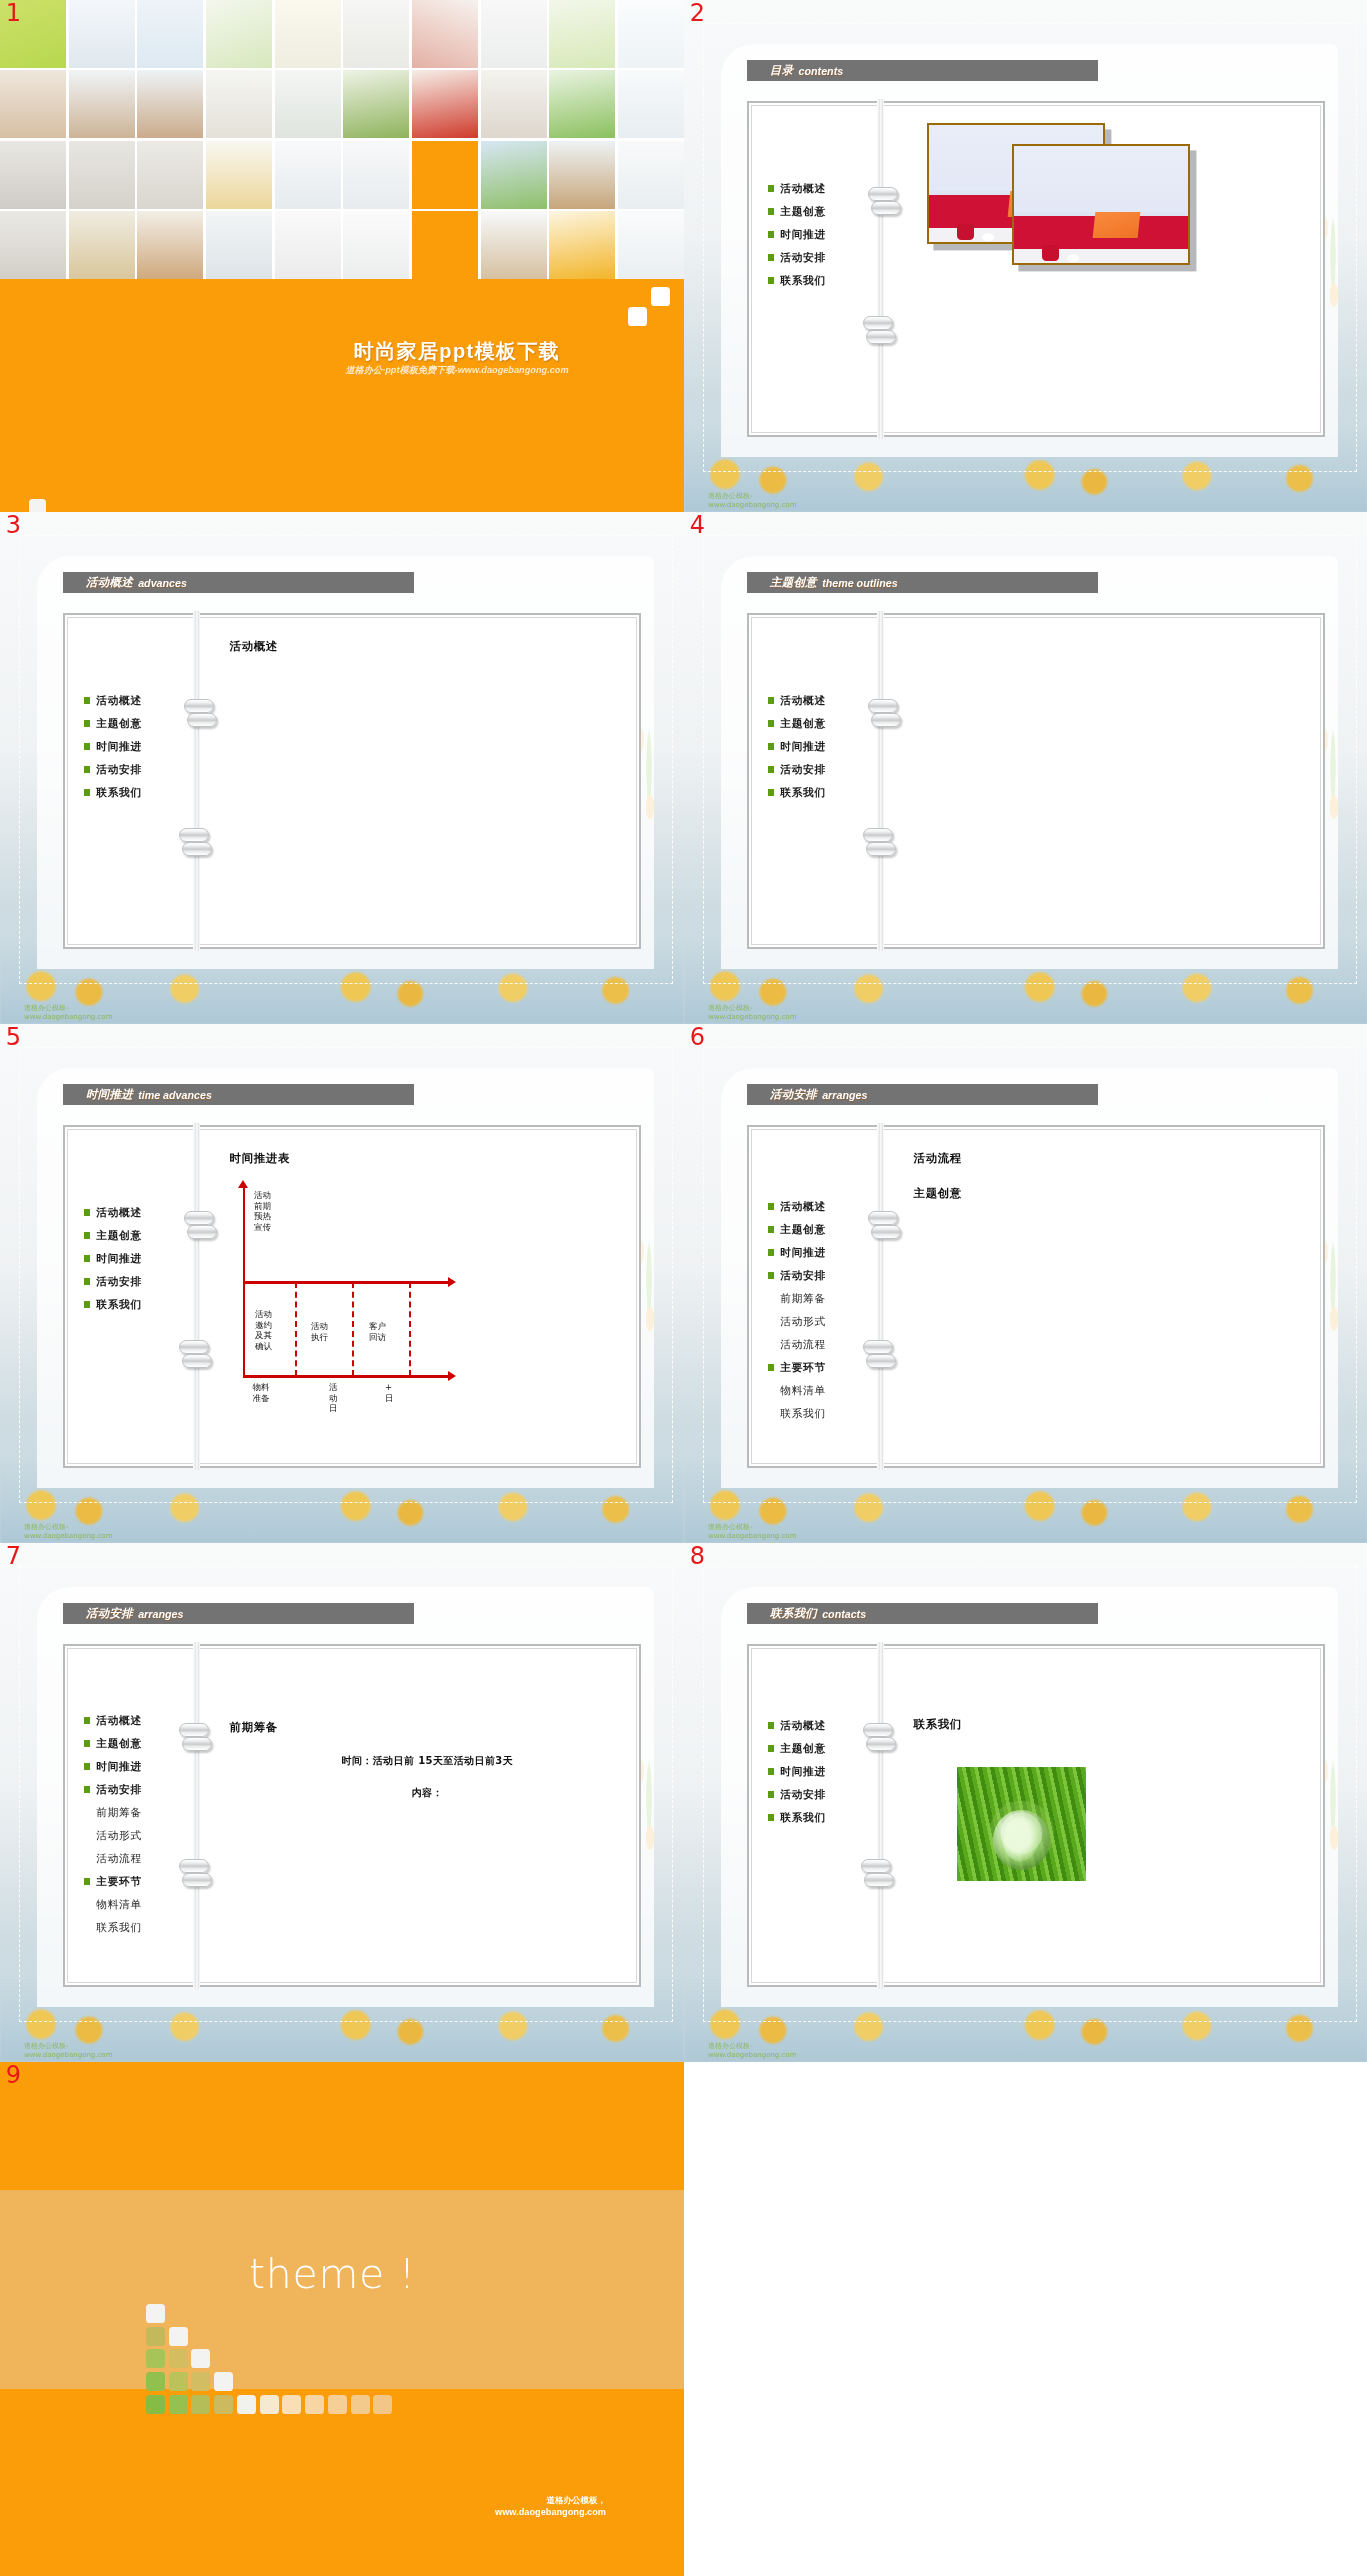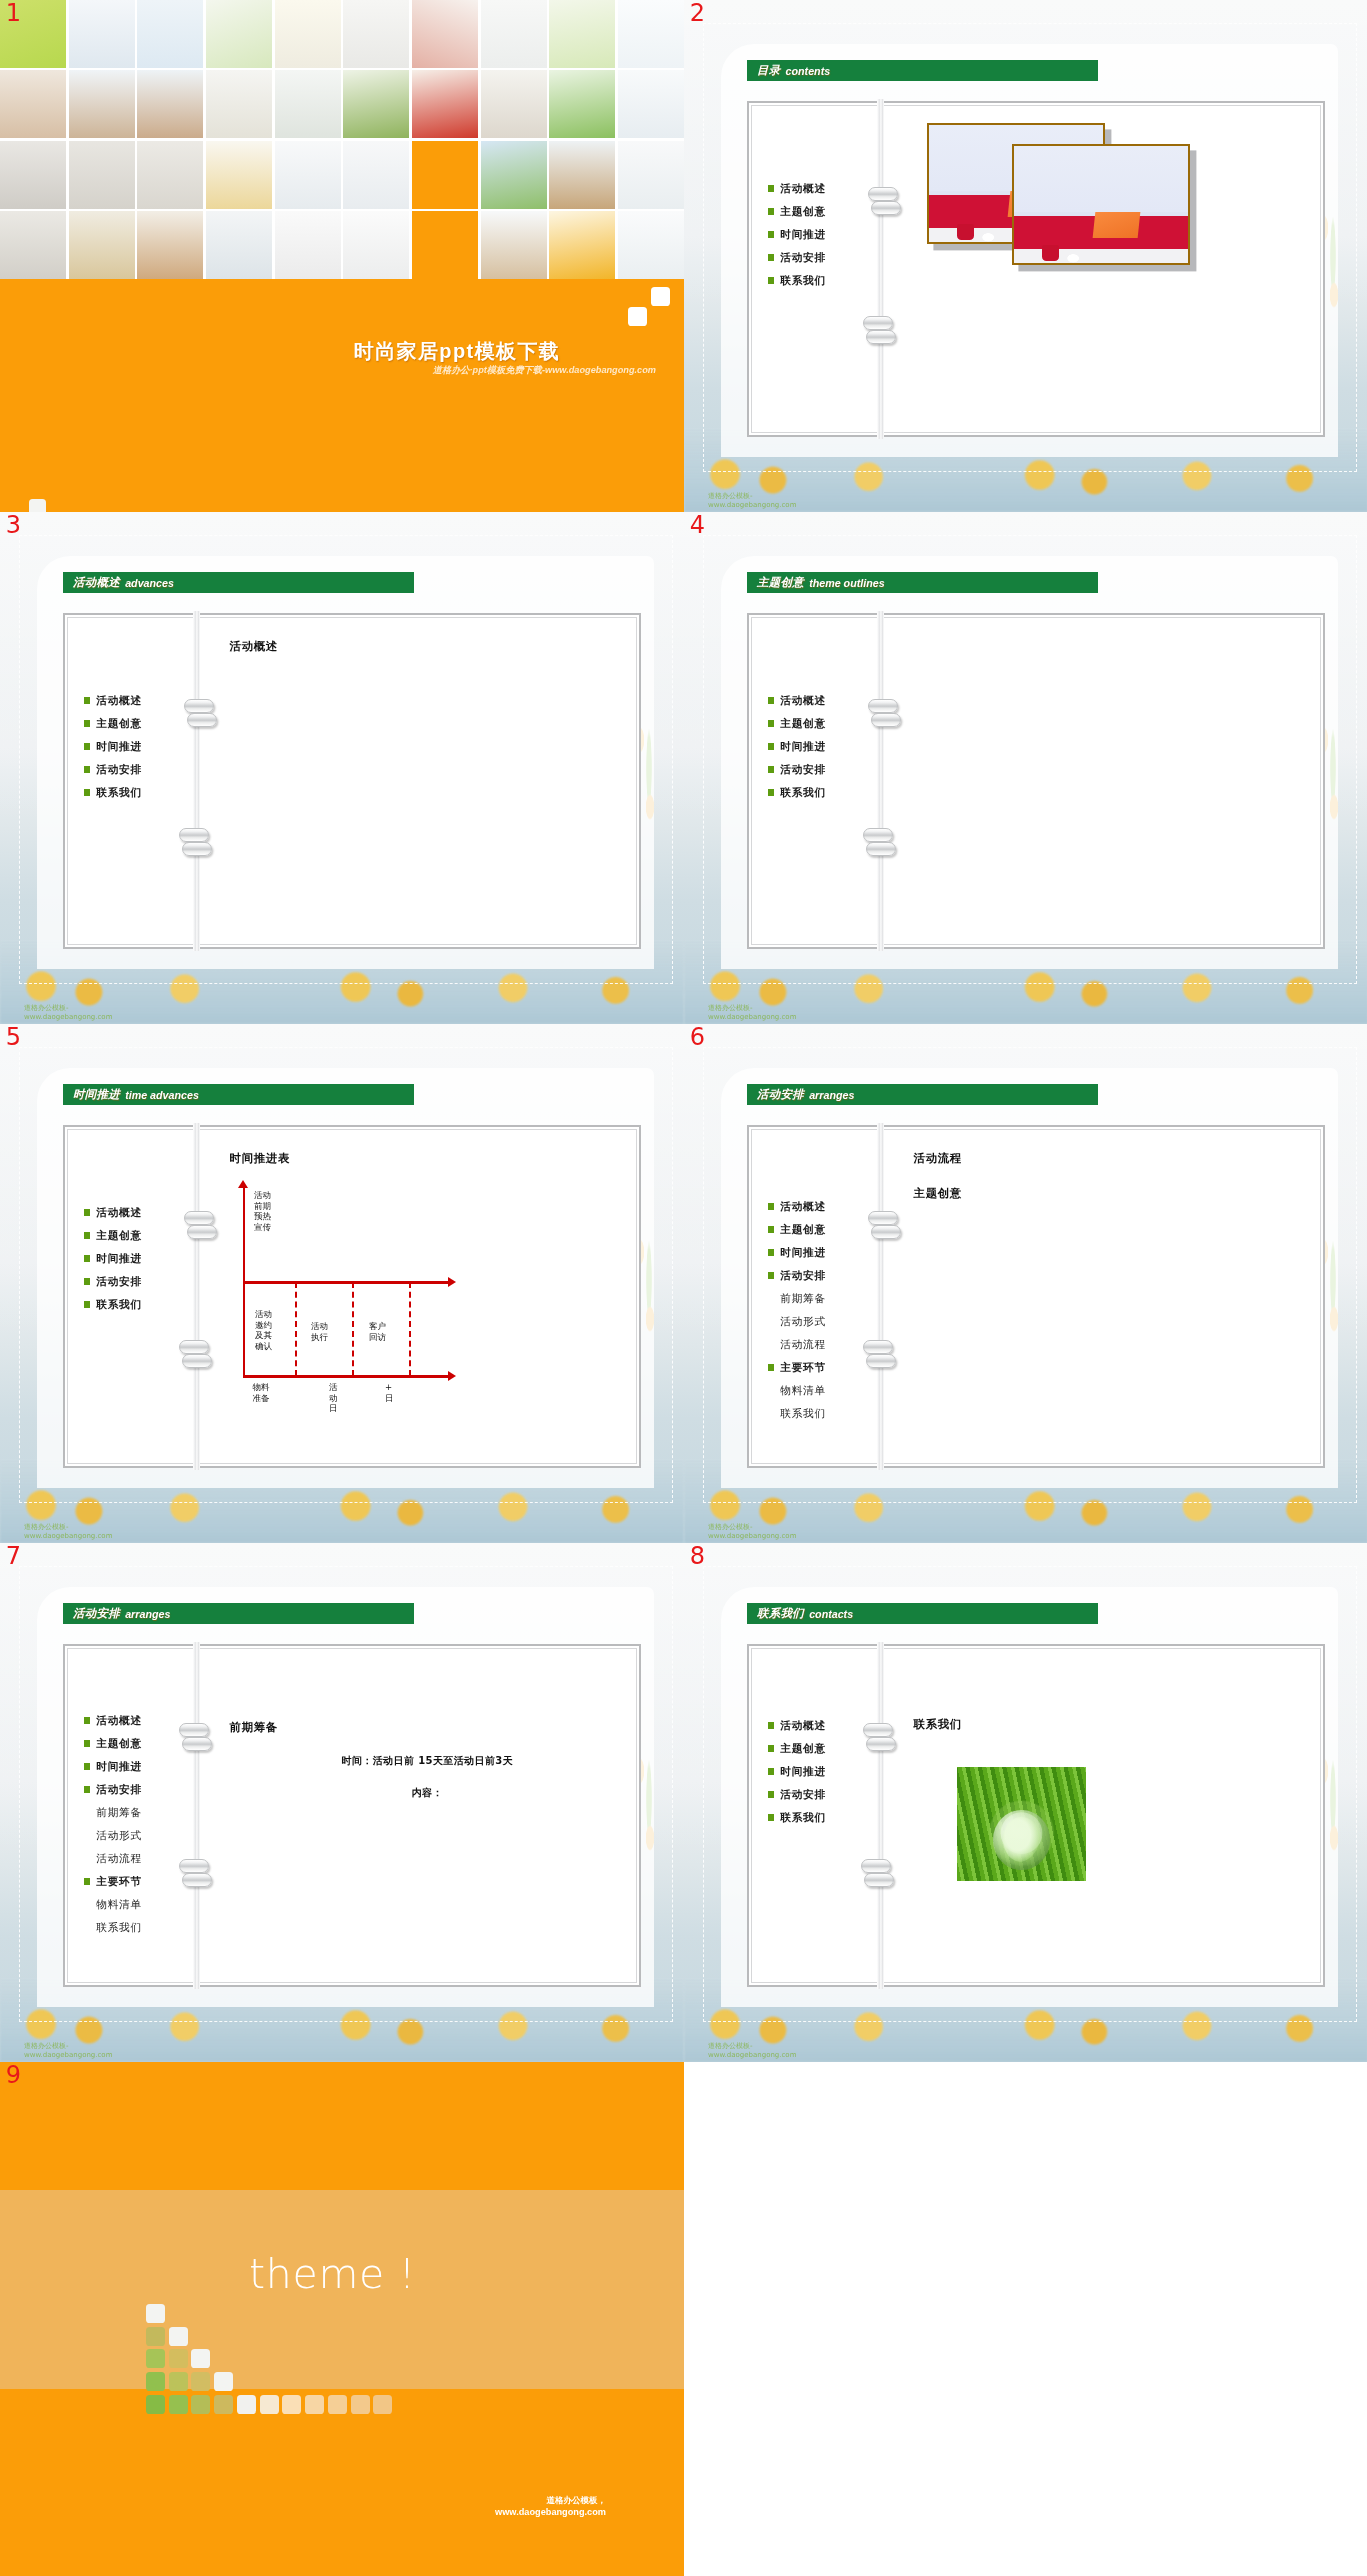--- a/index.html
+++ b/index.html
@@ -17,21 +17,21 @@
 
   
   .cover { background:#ffffff; }
   .mosaic-top { position:absolute; left:0; top:0; width:684px; height:279px;
                 display:grid; grid-template-columns:repeat(10,1fr); grid-template-rows:repeat(4,1fr); gap:2.8px;
                 background:#ffffff; }
   .mt { background:#eef2f3; position:relative; overflow:hidden; }
   .cover-band { position:absolute; left:0; top:279px; width:684px; height:233px; background:#fb9d08; }
   .cover-title { position:absolute; right:28px; top:338px; width:398px; text-align:center; color:#ffffff;
                  font-size:20px; font-weight:bold; letter-spacing:1.4px; text-shadow:0.7px 0.7px 1.4px rgba(150,70,0,.45); }
-  .cover-sub { position:absolute; right:28px; top:364px; width:398px; text-align:right; color:#ffe9c8;
+  .cover-sub { position:absolute; right:28px; top:364px; width:398px; text-align:center; color:#ffe9c8;
                font-size:9.2px; font-style:italic; font-weight:bold; }
   .sq-top { position:absolute; background:#ffffff; border-radius:3.6px; }
   .stair { position:absolute; left:10px; bottom:12.8px; }
   .stair i { position:absolute; width:17px; height:17px; border-radius:3.6px; display:block; }
 
   
   .bg { position:absolute; inset:0;
         background:
           linear-gradient(180deg, rgba(255,255,255,.55) 0%, rgba(255,255,255,.12) 42%, rgba(255,255,255,0) 62%),
           linear-gradient(180deg,#f2f4f5 0%,#eef1f3 46%,#dfe7ea 62%,#cfdde3 76%,#c3d6de 100%); }
@@ -56,22 +56,22 @@
                 radial-gradient(ellipse 4.3px 50px at 33px 85px, #7fbb4a 0 55%, rgba(127,187,74,0) 70%),
                 radial-gradient(ellipse 4.3px 57px at 50px 149px, #8cc457 0 55%, rgba(140,196,87,0) 70%),
                 radial-gradient(ellipse 4.3px 64px at 18.5px 178px, #76b243 0 55%, rgba(118,178,67,0) 70%);
               filter:blur(0.7px); }
 
   .dashframe { position:absolute; left:18.5px; top:23px; right:11.4px; bottom:40px;
                border:1.4px dashed rgba(255,255,255,.92); }
   .page { position:absolute; left:37px; top:44px; right:30px; bottom:55px;
           background:rgba(255,255,255,.80); border-top-left-radius:33px; border-top-right-radius:7px; }
 
-  .hdr { position:absolute; left:63px; top:60px; width:351px; height:21px; background:#15803d;
-         display:flex; align-items:center; padding-left:10px; }
+  .hdr { position:absolute; left:63px; top:60px; width:351px; height:21px; background:#737373;
+         display:flex; align-items:center; padding-left:23px; }
   .hdr-cn { color:#ffffff; font-size:11.4px; font-weight:bold; font-style:italic; letter-spacing:0.4px;
             text-shadow:0.7px 0.7px 0.7px rgba(170,85,0,.5); }
   .hdr-en { color:#ffffff; font-size:10.7px; font-weight:bold; font-style:italic; margin-left:5px;
             text-shadow:0.7px 0.7px 0.7px rgba(170,85,0,.5); }
 
   .board { position:absolute; left:63px; top:101px; right:43px; bottom:75px;
            border:2.1px solid #b9babc; background:#ffffff; }
   .board-in { position:absolute; inset:2.1px; border:0.7px solid #d6d7d9; }
   .navcol { position:absolute; left:0; top:0; bottom:0; width:128px; }
   .spine { position:absolute; left:128px; top:-4.3px; bottom:-4.3px; width:7px;

